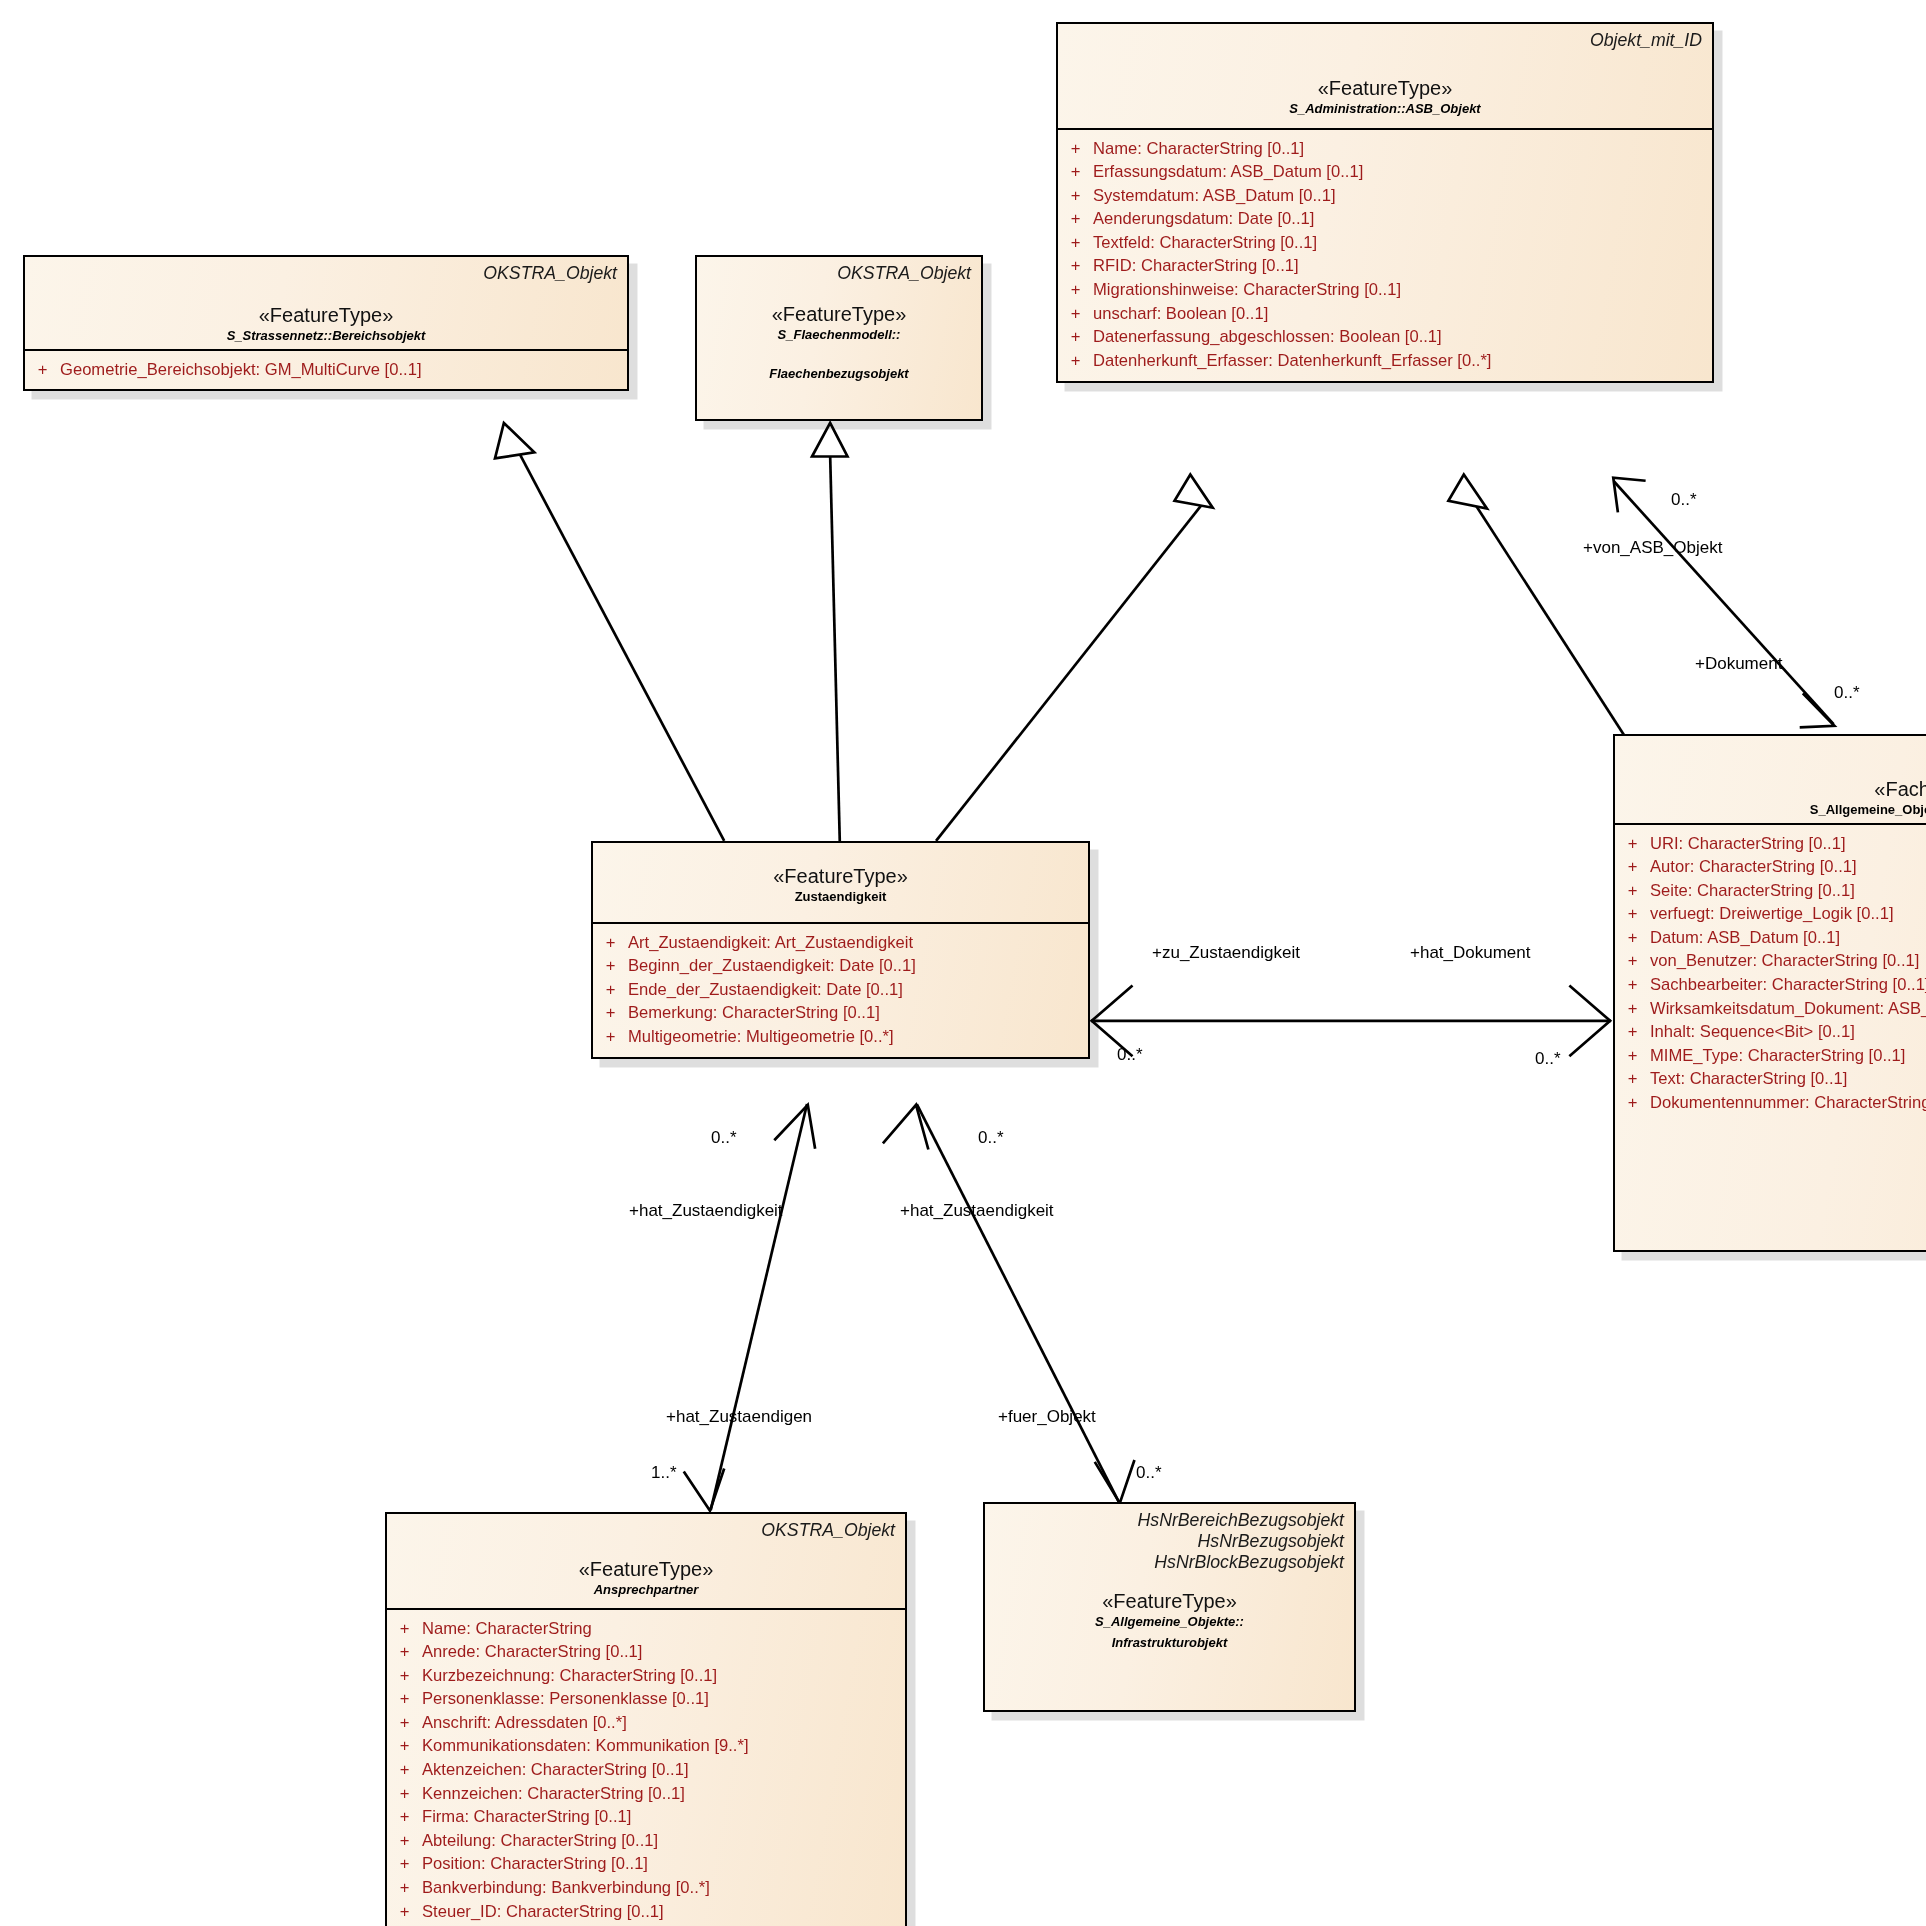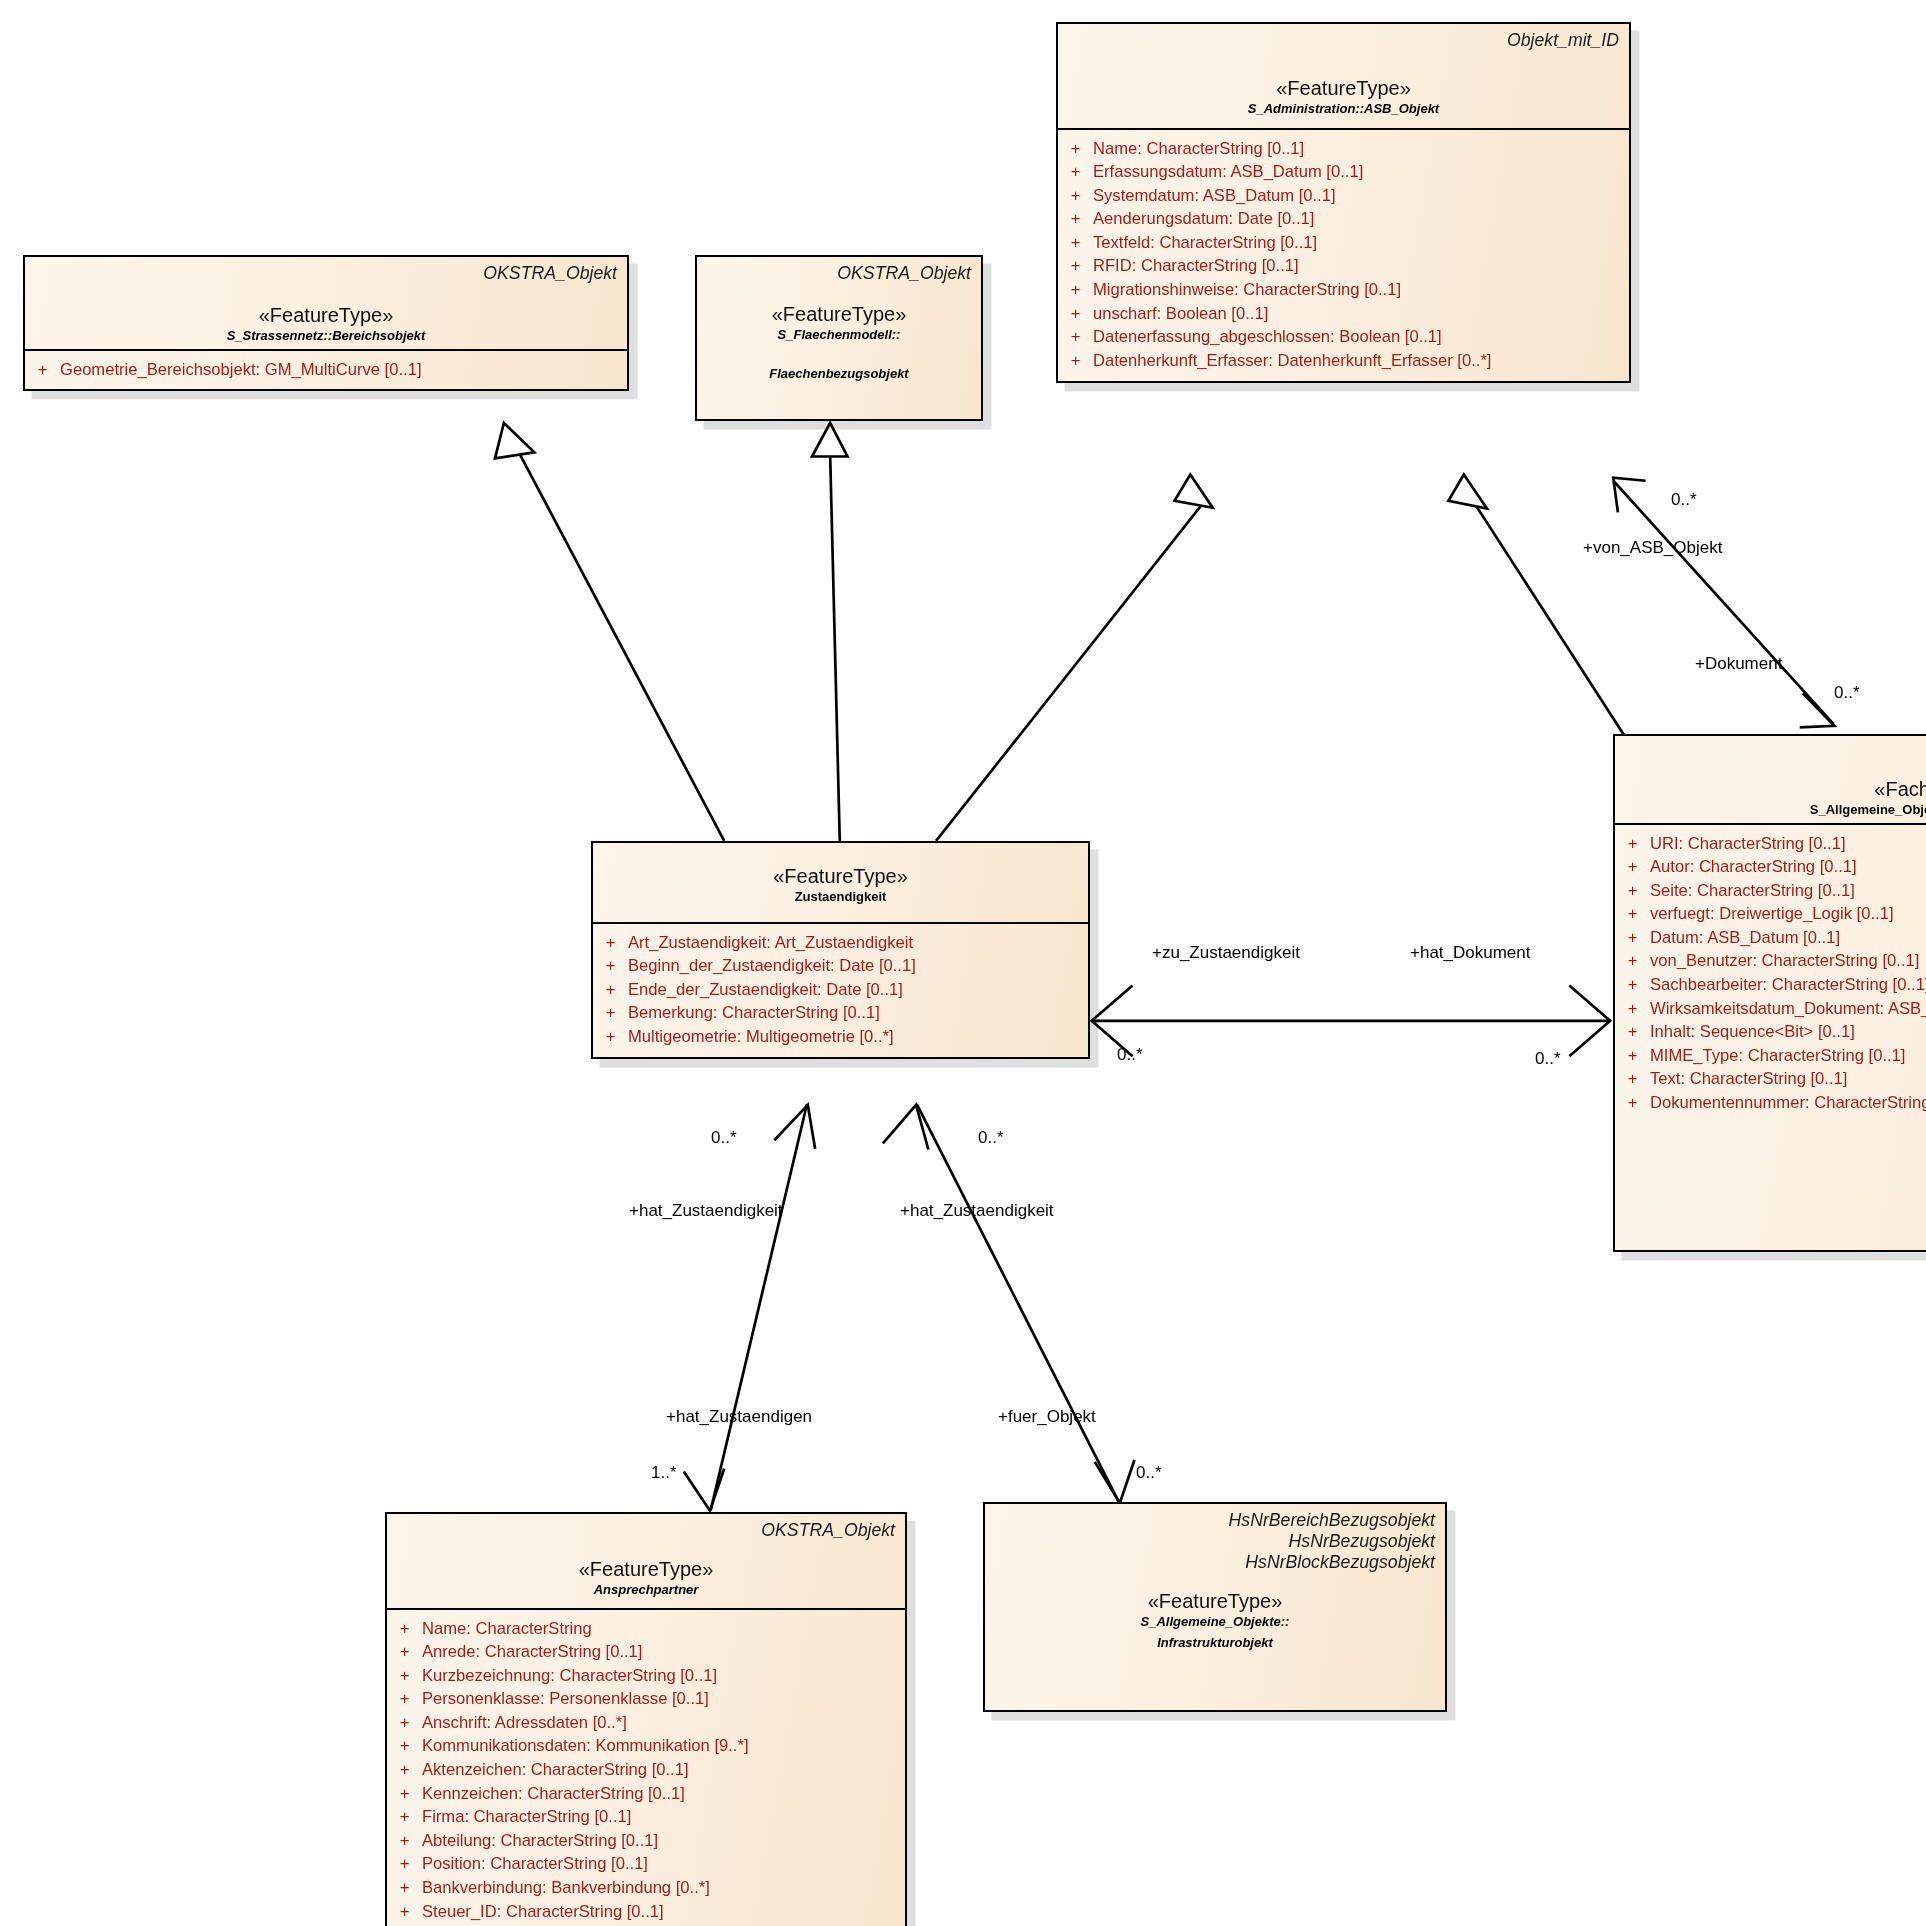--- a/index.html
+++ b/index.html
@@ -133,21 +133,21 @@
 
   <div class="uml-class" style="left:695px; top:255px; width:288px; height:166px;">
     <div class="hdr">
       <span class="parent-tag">OKSTRA_Objekt</span>
       <span class="stereo" style="margin-top:17px;">«FeatureType»</span>
       <span class="cname abstract">S_Flaechenmodell::</span>
       <span class="cname abstract" style="margin-top:22px;">Flaechenbezugsobjekt</span>
     </div>
   </div>
 
-  <div class="uml-class" style="left:1056px; top:22px; width:575px;">
+  <div class="uml-class" style="left:1056px; top:22px; width:658px;">
     <div class="hdr with-sep" style="height:106px;">
       <span class="parent-tag">Objekt_mit_ID</span>
       <span class="stereo" style="margin-top:24px;">«FeatureType»</span>
       <span class="cname abstract">S_Administration::ASB_Objekt</span>
     </div>
     <div class="attrs">
       <div class="attr-row">
         <span class="attr-vis">+</span>
         <span class="attr-text">Name: CharacterString [0..1]</span>
       </div>
@@ -336,21 +336,21 @@
         <span class="attr-vis">+</span>
         <span class="attr-text">Steuer_ID: CharacterString [0..1]</span>
       </div>
       <div class="attr-row">
         
         
       </div>
     </div>
   </div>
 
-  <div class="uml-class" style="left:983px; top:1502px; width:464px; height:210px;">
+  <div class="uml-class" style="left:983px; top:1502px; width:373px; height:210px;">
     <div class="hdr">
       <span class="parent-tag">HsNrBereichBezugsobjekt</span>
       <span class="parent-tag">HsNrBezugsobjekt</span>
       <span class="parent-tag">HsNrBlockBezugsobjekt</span>
       <span class="stereo" style="margin-top:15.4px;">«FeatureType»</span>
       <span class="cname abstract">S_Allgemeine_Objekte::</span>
       <span class="cname abstract" style="margin-top:3.9px;">Infrastrukturobjekt</span>
     </div>
   </div>
 

